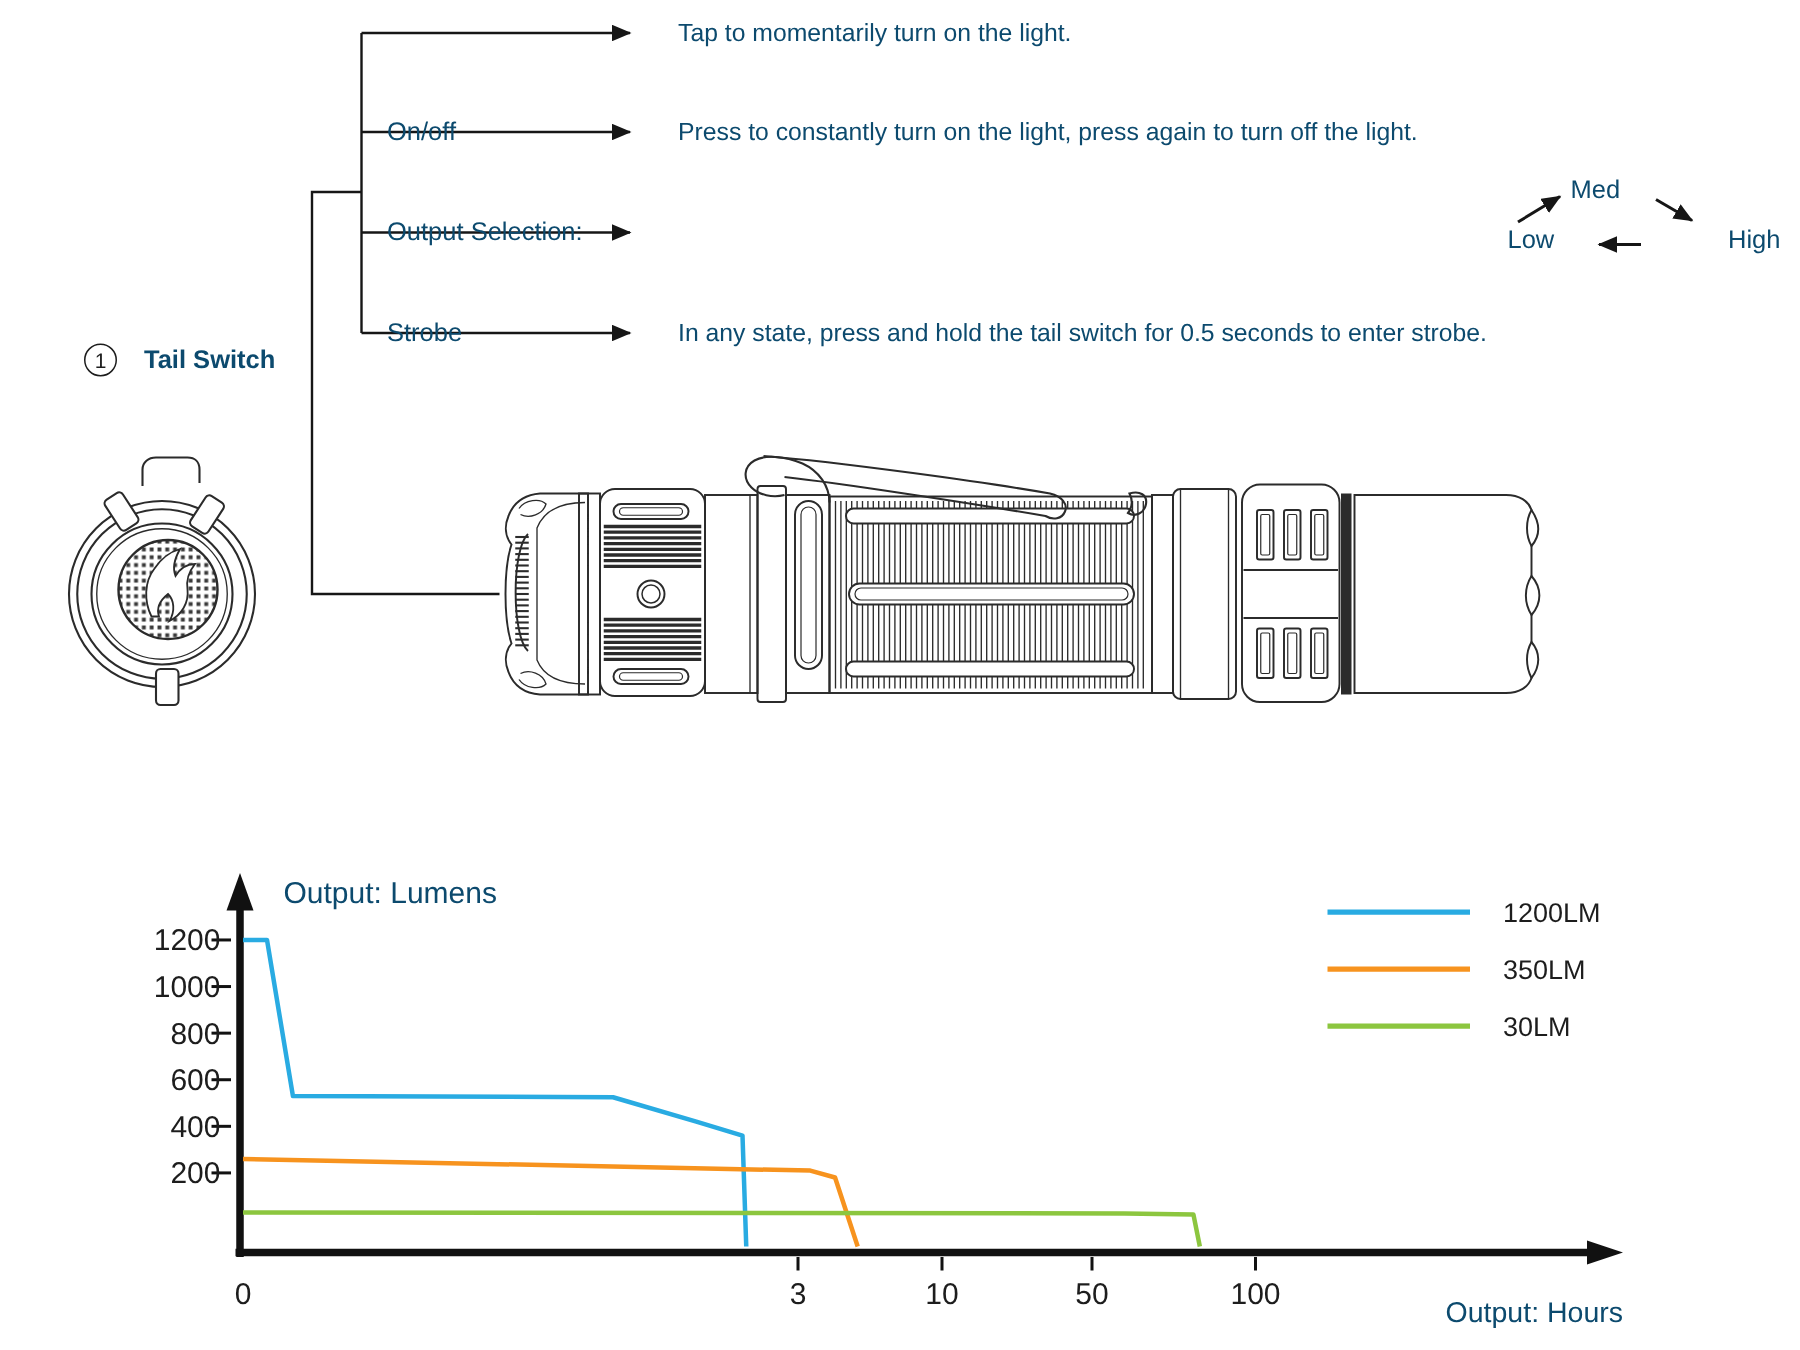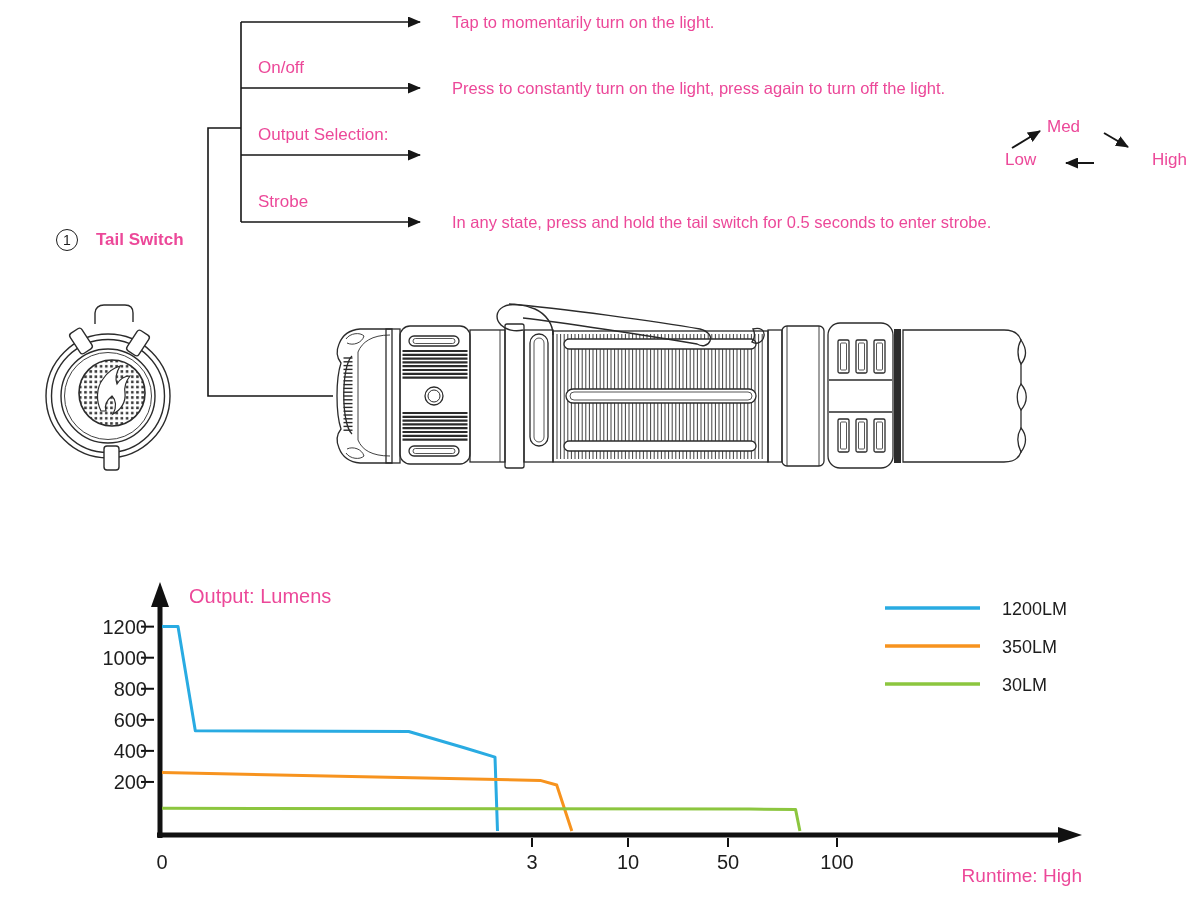--- a/index.html
+++ b/index.html
@@ -1,21 +1,21 @@
 <!DOCTYPE html>
 <html><head>
 <meta charset="utf-8">
 <style>
   html,body{margin:0;padding:0;background:#fff;}
   .page{position:relative;width:1200px;height:900px;background:#fff;overflow:hidden;
         font-family:"Liberation Sans", sans-serif;color:#1d1d1d;}
   svg{position:absolute;left:0;top:0;}
-  .t{position:absolute;white-space:nowrap;color:#ec4899;}
+  .t{position:absolute;white-space:nowrap;color:#0c4a6e;}
   .desc{font-size:16.5px;line-height:22px;}
-  .blabel{font-size:17px;line-height:22px;}
+  .blabel{font-size:17px;line-height:22px;margin-top:20px;}
   .cyc{font-size:17px;width:60px;text-align:left;}
   .circle-num{position:absolute;width:20px;height:20px;border:1.6px solid #1d1d1d;border-radius:50%;
         font-size:14px;line-height:20px;text-align:center;}
   .callout-label{font-weight:bold;font-size:17px;margin-left:12px;}
   .chart-title{font-size:20px;}
   .x-axis-label{font-size:19px;width:222px;text-align:right;}
 </style>
 </head>
 <body>
 
@@ -283,14 +283,14 @@
   <div class="t desc" style="left:452px;top:211px">In any state, press and hold the tail switch for 0.5 seconds to enter strobe.</div>
 
   <div class="t cyc" style="left:1047px;top:117px">Med</div>
   <div class="t cyc" style="left:1005px;top:150px">Low</div>
   <div class="t cyc" style="left:1152px;top:150px">High</div>
 
   <div class="circle-num" style="left:56px;top:229px">1</div>
   <div class="t callout-label" style="left:84px;top:230px">Tail Switch</div>
 
   <div class="t chart-title" style="left:189px;top:585px">Output: Lumens</div>
-  <div class="t x-axis-label" style="left:860px;top:865px">Runtime: High</div>
+  <div class="t x-axis-label" style="left:860px;top:865px">Output: Hours</div>
 </div>
 
 </body></html>

